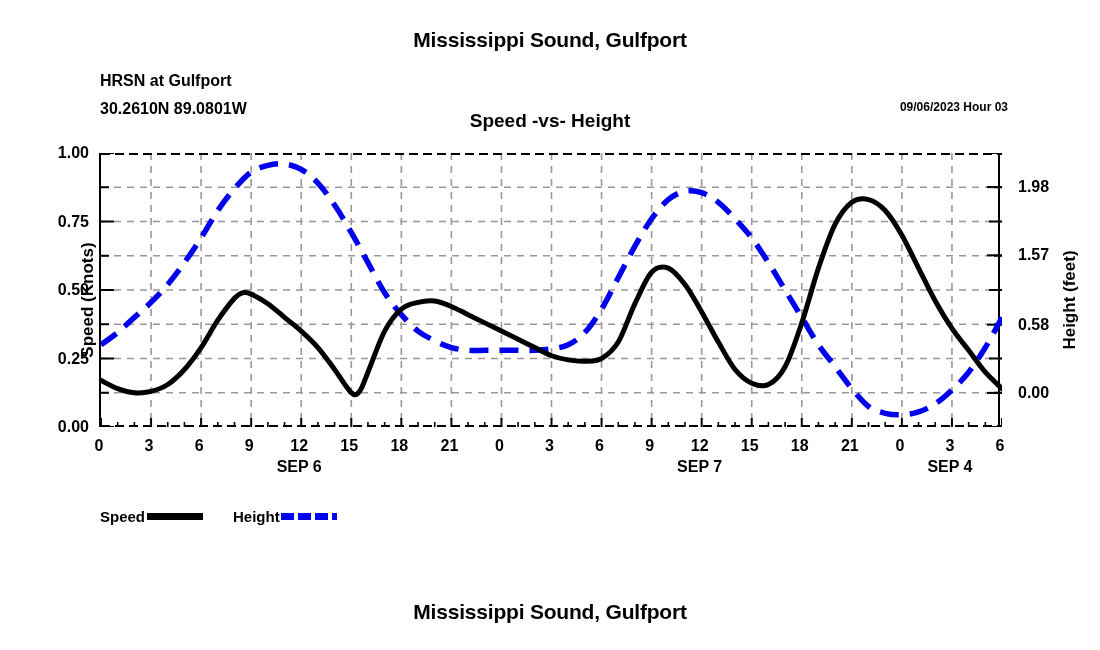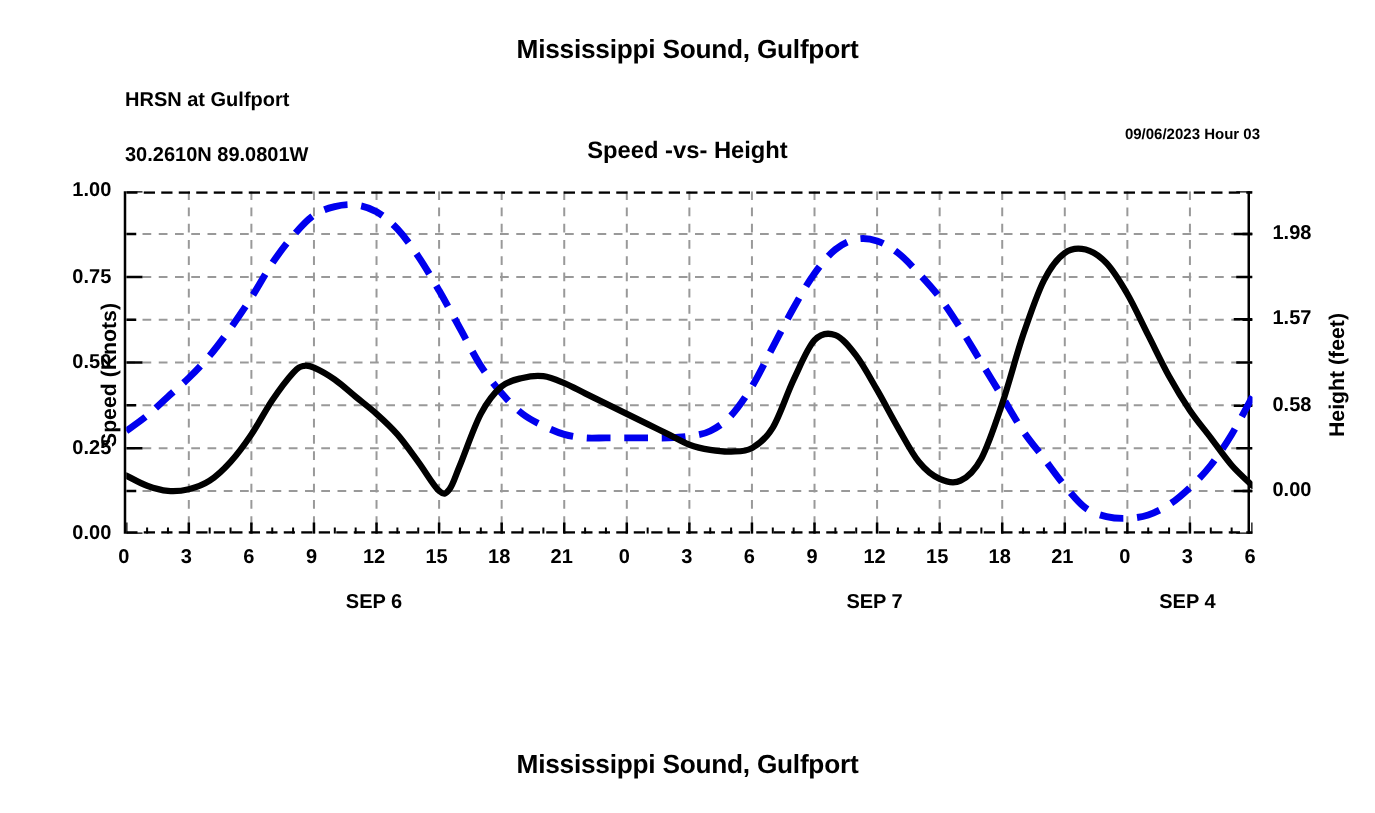--- a/index.html
+++ b/index.html
@@ -37,21 +37,20 @@
   }
   .station-line1 {
     left: 100px; top: 72px;
     font-size: 16px;
     font-weight: bold;
   }
   .station-line2 {
     left: 100px; top: 100px;
     font-size: 16px;
     font-weight: bold;
-    margin-top: 16px;
   }
   .subtitle {
     left: 0; right: 0; top: 98px;
     text-align: center;
     font-size: 19px;
     font-weight: bold;
     margin-top: 12px;
   }
   .datestamp {
     right: 92px; top: 100px;
@@ -113,21 +112,21 @@
   .xtick-label {
     position: absolute;
     top: 437px;
     font-size: 16px;
     font-weight: bold;
     transform: translateX(-50%);
     white-space: nowrap;
   }
   .day-label {
     position: absolute;
-    top: 473px;
+    top: 458px;
     font-size: 16px;
     font-weight: bold;
     transform: translateX(-50%);
     white-space: nowrap;
   }
   .xlabel {
     left: 0; right: 0; top: 481px;
     text-align: center;
     font-size: 17px;
     font-weight: bold;
@@ -319,16 +318,26 @@
     </div>
   <div id="day-container">
       <div class="day-label" style="left: 299.222px;">SEP 6</div>
       <div class="day-label" style="left: 699.667px; text-align: center;">SEP 7</div>
       <div class="day-label" style="left: 949.944px;">SEP 4</div>
     </div>
 
   <div class="abs ylabel-left">Speed (Knots)</div>
   <div class="abs ylabel-right">Height (feet)</div>
 
+  <div class="abs legend">
+    <div class="legend-item">
+      <span>Speed</span>
+      <span class="legend-swatch-speed"></span>
+    </div>
+    <div class="legend-item">
+      <span>Height</span>
+      <span class="legend-swatch-height"></span>
+    </div>
+  </div>
 
   <div class="abs bottom-title">Mississippi Sound, Gulfport</div>
 
 </div>
 
 </body></html>

